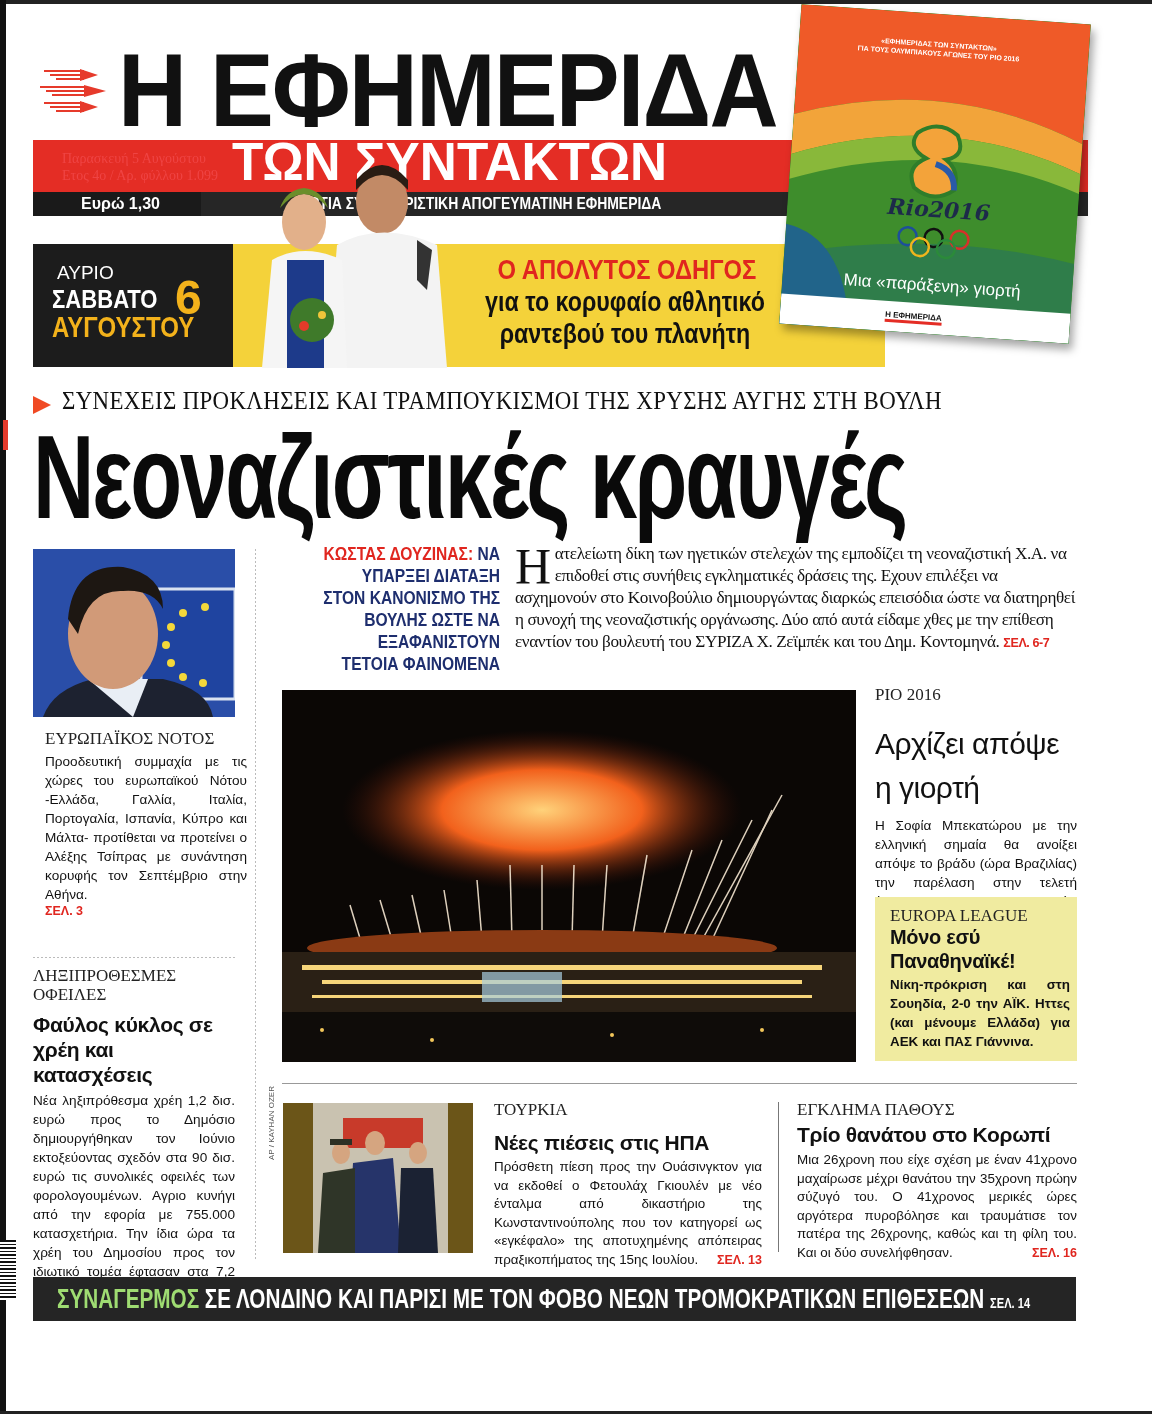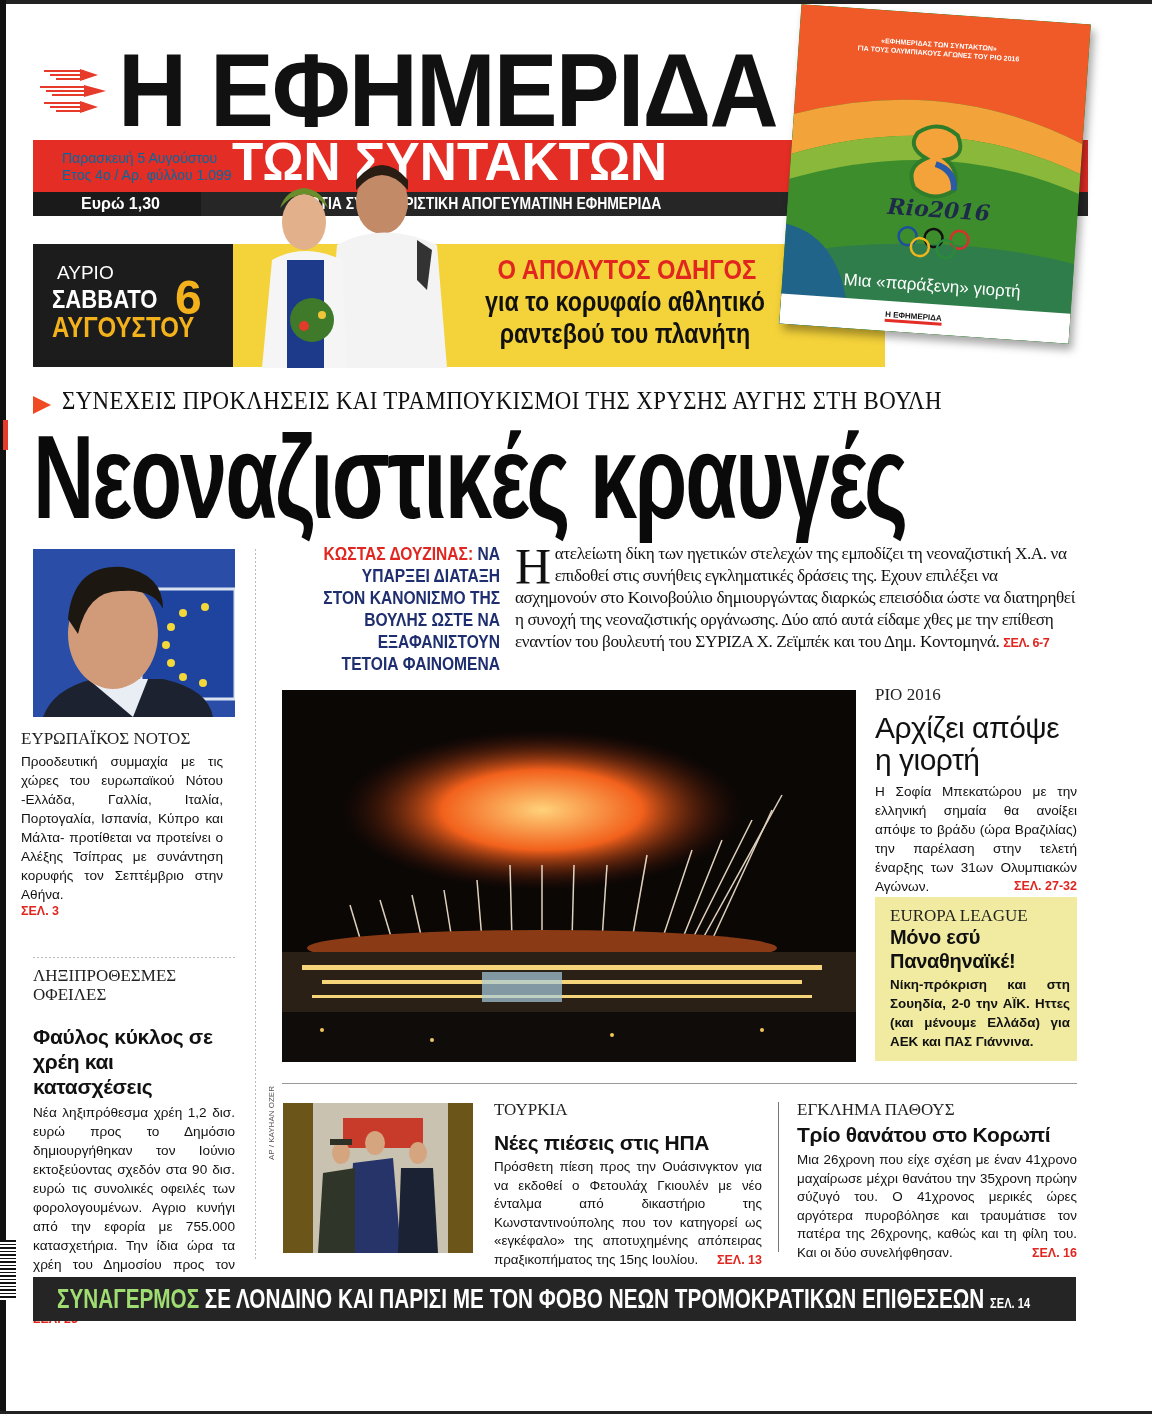--- a/index.html
+++ b/index.html
@@ -10,21 +10,21 @@
   .frame-top { position: absolute; left: 0; top: 0; width: 1152px; height: 4px; background: #222; }
   .frame-bottom { position: absolute; left: 0; bottom: 0; width: 1152px; height: 3px; background: #222; }
   .red-accent { position: absolute; left: 3px; top: 420px; width: 5px; height: 30px; background: #e63a2b; }
 
   
   .logo-pens { position: absolute; left: 38px; top: 68px; width: 70px; height: 48px; }
   .masthead-title { position: absolute; left: 118px; top: 38px; font-family: "Liberation Sans", sans-serif;
     font-weight: 900; font-size: 104px; letter-spacing: -2px; color: #111; line-height: 1; transform: scaleX(0.92); transform-origin: left top; white-space: nowrap; }
   .red-band { position: absolute; left: 33px; top: 140px; width: 1055px; height: 52px; background: #e42d25; }
   .masthead-sub { position: absolute; left: 232px; top: 134px; color: #fff; font-weight: 700; font-size: 54px; line-height: 1; white-space: nowrap; transform: scaleX(0.95); transform-origin: left top; }
-  .date-line { position: absolute; left: 62px; top: 150px; color: #0369a1; font-family: Liberation Sans, sans-serif; font-size: 14px; line-height: 17px; }
+  .date-line { position: absolute; left: 62px; top: 150px; color: #ef4444; font-family: Liberation Serif, serif; font-size: 14px; line-height: 17px; }
   .black-band { position: absolute; left: 33px; top: 192px; width: 1055px; height: 24px; background: #262626; }
   .price { position: absolute; left: 33px; top: 192px; width: 168px; height: 24px; background: #1a1a1a; color: #fff; font-weight: 700; font-size: 16px; line-height: 24px; padding-left: 48px; }
   .tagline { position: absolute; left: 300px; top: 192px; color: #fff; font-weight: 700; font-size: 17px; line-height: 24px; white-space: nowrap; transform: scaleX(0.82); transform-origin: left top; }
 
   
   .athletes { position: absolute; left: 232px; top: 150px; width: 230px; height: 218px; }
 
   
   .promo-black { position: absolute; left: 33px; top: 244px; width: 200px; height: 123px; background: #1c1c1c; }
   .promo-yellow { position: absolute; left: 233px; top: 244px; width: 652px; height: 123px; background: #f4d23a; }
@@ -204,30 +204,30 @@
   <span>ΝΑ ΥΠΑΡΞΕΙ ΔΙΑΤΑΞΗ ΣΤΟΝ ΚΑΝΟΝΙΣΜΟ ΤΗΣ ΒΟΥΛΗΣ ΩΣΤΕ ΝΑ ΕΞΑΦΑΝΙΣΤΟΥΝ ΤΕΤΟΙΑ ΦΑΙΝΟΜΕΝΑ</span>
 </div>
 <div class="lead">
   <span class="dropcap">Η</span><span>ατελείωτη δίκη των ηγετικών στελεχών της εμποδίζει τη νεοναζιστική Χ.Α. να επιδοθεί στις συνήθεις εγκληματικές δράσεις της. Εχουν επιλέξει να ασχημονούν στο Κοινοβούλιο δημιουργώντας διαρκώς επεισόδια ώστε να διατηρηθεί η συνοχή της νεοναζιστικής οργάνωσης. Δύο από αυτά είδαμε χθες με την επίθεση εναντίον του βουλευτή του ΣΥΡΙΖΑ Χ. Ζεϊμπέκ και του Δημ. Κοντομηνά.</span>
   <span class="sel">ΣΕΛ. 6-7</span>
 </div>
 
 <div class="vdivider" style="left:255px;top:549px;height:712px"></div>
 <div class="vdivider" style="left:778px;top:1102px;height:150px;background:#777"></div>
 
-<div class="story" style="left:21px;top:729px;width:202px">
+<div class="story" style="left:45px;top:729px;width:202px">
   <div class="col-kicker">ΕΥΡΩΠΑΪΚΟΣ ΝΟΤΟΣ</div>
   <div class="col-body" style="margin-top:4px">Προοδευτική συμμαχία με τις χώρες του ευρωπαϊκού Νότου -Ελλάδα, Γαλλία, Ιταλία, Πορτογαλία, Ισπανία, Κύπρο και Μάλτα- προτίθεται να προτείνει ο Αλέξης Τσίπρας με συνάντηση κορυφής τον Σεπτέμβριο στην Αθήνα.</div>
   <div class="sel">ΣΕΛ. 3</div>
 </div>
 <div class="hrule" style="left:33px;top:957px;width:202px;background:repeating-linear-gradient(90deg,#bbb 0 2px,transparent 2px 4px)"></div>
 
 <div class="story" style="left:33px;top:966px;width:202px">
   <div class="col-kicker">ΛΗΞΙΠΡΟΘΕΣΜΕΣ ΟΦΕΙΛΕΣ</div>
-  <div class="col-head" style="margin-top:20px">Φαύλος κύκλος σε χρέη και κατασχέσεις</div>
+  <div class="col-head" style="margin-top:8px">Φαύλος κύκλος σε χρέη και κατασχέσεις</div>
   <div class="col-body" style="margin-top:4px">Νέα ληξιπρόθεσμα χρέη 1,2 δισ. ευρώ προς το Δημόσιο δημιουργήθηκαν τον Ιούνιο εκτοξεύοντας σχεδόν στα 90 δισ. ευρώ τις συνολικές οφειλές των φορολογουμένων. Αγριο κυνήγι από την εφορία με 755.000 κατασχετήρια. Την ίδια ώρα τα χρέη του Δημοσίου προς τον ιδιωτικό τομέα έφτασαν στα 7,2 δισ. ευρώ.</div>
   <div class="sel">ΣΕΛ. 23</div>
 </div>
 
 <svg class="rio-photo" viewBox="0 0 574 372">
   <defs>
     <radialGradient id="fw" cx="50%" cy="50%" r="50%">
       <stop offset="0" stop-color="#ffd27a"></stop>
         <stop offset="0.5" stop-color="#f2611c"></stop>
         <stop offset="1" stop-color="#4a1208" stop-opacity="0"></stop>
@@ -266,21 +266,21 @@
   <g fill="#f2c75a">
       <circle cx="40" cy="340" r="2"></circle>
       <circle cx="150" cy="350" r="2"></circle>
       <circle cx="330" cy="345" r="2"></circle>
       <circle cx="480" cy="340" r="2"></circle>
     </g>
 </svg>
 
 <div class="story" style="left:875px;top:685px;width:202px">
   <div class="col-kicker">ΡΙΟ 2016</div>
-  <div style="font-size:30px;line-height:32px;color:#111;margin-top:8px;letter-spacing:-0.5px">Αρχίζει απόψε η γιορτή</div>
+  <div style="font-size:30px;line-height:44px;color:#111;margin-top:18px;letter-spacing:-0.5px">Αρχίζει απόψε η γιορτή</div>
   <div class="col-body" style="margin-top:6px;font-size:13.6px;line-height:19px">
     <span>Η Σοφία Μπεκατώρου με την ελληνική σημαία θα ανοίξει απόψε το βράδυ (ώρα Βραζιλίας) την παρέλαση στην τελετή έναρξης των 31ων Ολυμπιακών Αγώνων.</span>
     <span class="sel" style="float:right">ΣΕΛ. 27-32</span>
   </div>
 </div>
 
 <div class="yellow-box"></div>
 <div class="story" style="left:890px;top:906px;width:180px">
   <div class="col-kicker">EUROPA LEAGUE</div>
   <div class="col-head" style="font-size:20px;line-height:24px">Μόνο εσύ Παναθηναϊκέ!</div>

